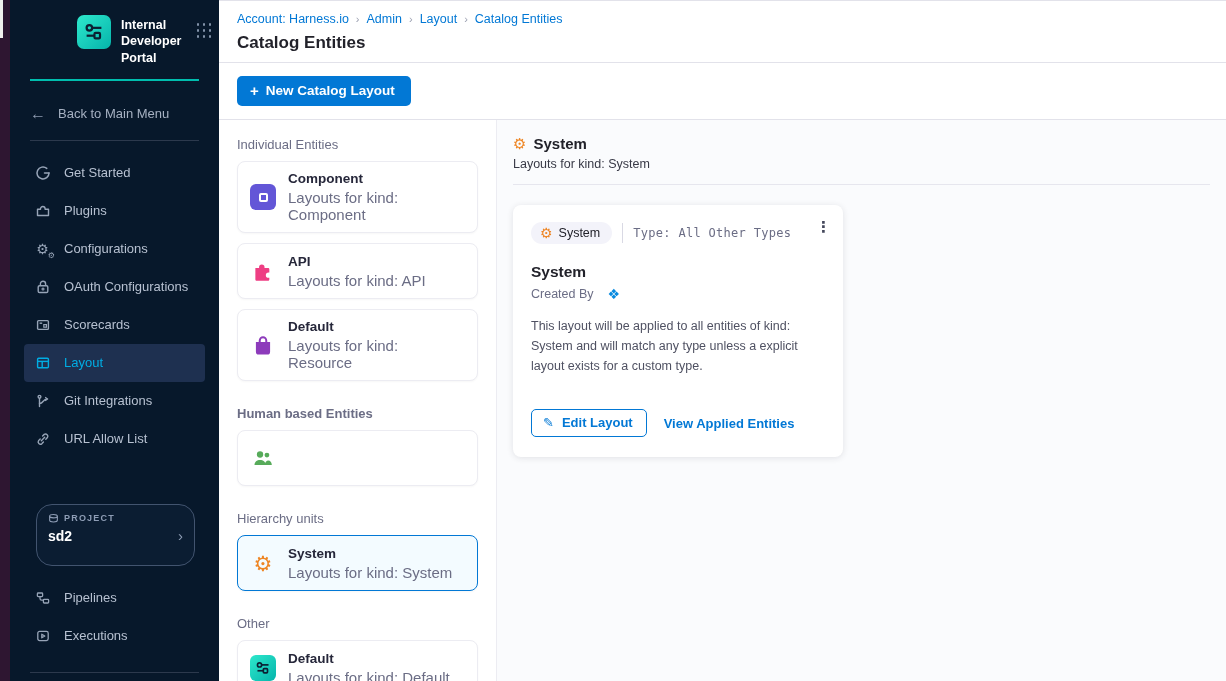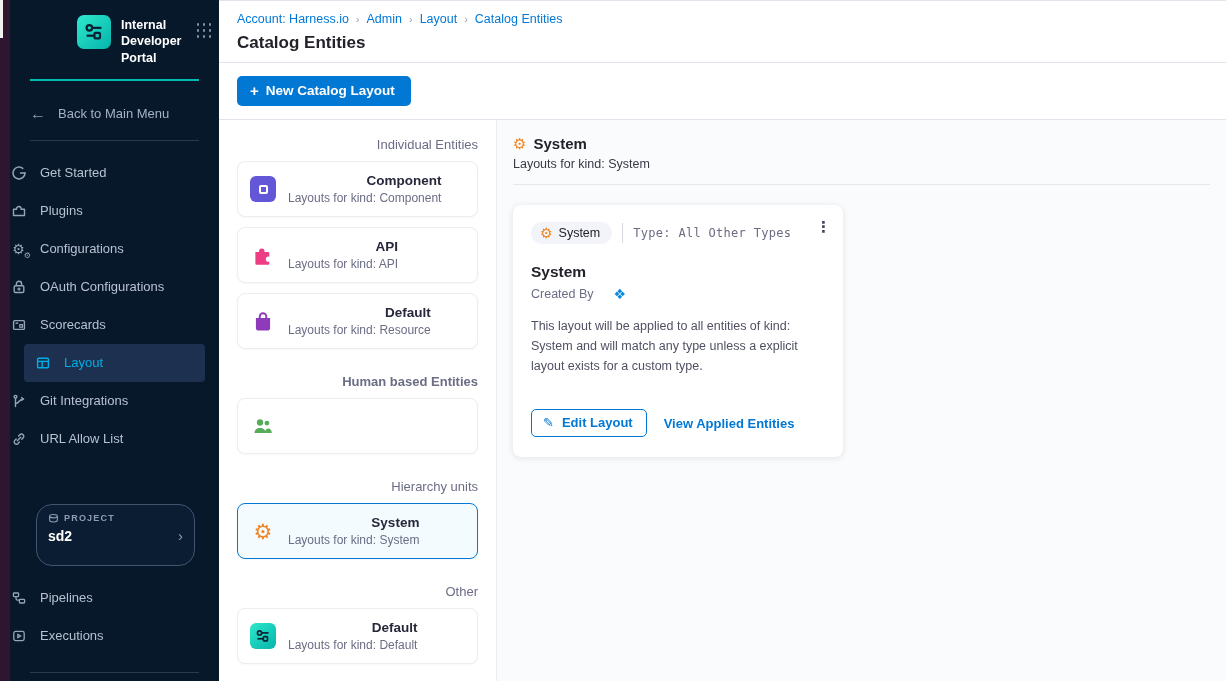--- a/index.html
+++ b/index.html
@@ -17,21 +17,21 @@
   .logo-badge { width:34px; height:34px; border-radius:7px; background:linear-gradient(135deg,#2ee8cc 0%,#05b4ab 100%); flex:0 0 auto; display:flex; align-items:center; justify-content:center; }
   .logo-title { color:#fff; font-size:12.5px; font-weight:bold; line-height:1.3; width:96px; padding-top:2px; }
   .grid-dots { margin-left:auto; margin-top:8px; width:15px; height:15px; position:relative; }
   .grid-dots i { position:absolute; width:2.6px; height:2.6px; border-radius:50%; background:#8292a9; }
   .teal-rule { border-top:2px solid #00bdae; margin:13px 20px 0 20px; }
   .back-row { display:flex; align-items:center; gap:12px; padding:24px 20px 0 20px; color:#a6b1c2; font-size:13px; cursor:pointer; }
   .back-arrow { font-size:16px; color:#8e9bb0; }
   .side-rule { border-top:1px solid #2c394d; margin:17px 20px 0 20px; }
 
   .nav { margin-top:13px; }
-  .nav-item { height:38px; display:flex; align-items:center; gap:13px; color:#b7c1d1; font-size:13px; cursor:pointer; }
+  .nav-item { height:38px; display:flex; align-items:center; gap:13px; padding-left:24px; color:#b7c1d1; font-size:13px; cursor:pointer; }
   .nav-item .ic { width:17px; height:17px; display:flex; align-items:center; justify-content:center; color:#97a4b7; font-size:14px; line-height:1; position:relative; }
   .nav-item.selected { background:#1e3050; border-radius:4px; margin:0 14px; padding-left:10px; color:#00ade4; }
   .nav-item.selected .ic { color:#00ade4; }
   .gear-small { position:absolute; right:-4px; bottom:-3px; font-size:8px; }
 
   .project-box { margin:46px 24px 0 26px; border:1px solid #42546f; background:#0b1d32; border-radius:16px; padding:8px 11px 21px 11px; position:relative; cursor:pointer; }
   .project-label { display:flex; align-items:center; gap:5px; font-size:9px; letter-spacing:1.2px; color:#8e9db5; font-weight:bold; }
   .project-name { color:#fff; font-size:14px; font-weight:bold; margin-top:4px; }
   .project-chev { position:absolute; right:11px; top:50%; transform:translateY(-50%); color:#8e9db5; font-size:15px; }
 
@@ -45,27 +45,27 @@
   .crumb { color:#0278d5; cursor:pointer; }
   .crumb-sep { color:#9a9fb0; font-size:11px; }
   .page-title { font-size:17px; font-weight:bold; color:#22222a; margin-top:7px; }
   .toolbar { height:57px; border-bottom:1px solid #e2e2ea; display:flex; align-items:center; padding-left:18px; flex:0 0 auto; }
   .new-btn { background:#0278d5; color:#fff; border:none; border-radius:5px; font-family:inherit; font-size:13.5px; font-weight:bold; padding:7px 16px 8px 13px; display:flex; align-items:center; gap:7px; cursor:pointer; }
   .plus { font-size:15px; font-weight:bold; line-height:1; }
 
   .content { flex:1; display:flex; min-height:0; }
 
   
-  .list-panel { width:278px; flex:0 0 auto; background:#fff; border-right:1px solid #ececf2; padding:0 18px; overflow:hidden;text-align:right; }
+  .list-panel { width:278px; flex:0 0 auto; background:#fff; border-right:1px solid #ececf2; padding:0 18px; overflow:hidden; }
   .section-title { font-size:13px; color:#6b6d85; margin:17px 0 9px 0; }
   .entity-card { border:1px solid #ececf2; border-radius:8px; background:#fff; box-shadow:0 1px 2px rgba(40,41,61,.04); padding:9px 12px; display:flex; align-items:center; gap:12px; margin-bottom:10px; min-height:56px; cursor:pointer; }
   .entity-card.selected { border:1.5px solid #0278d5; background:#f3fbff; }
   .entity-ic { width:26px; height:26px; flex:0 0 auto; display:flex; align-items:center; justify-content:center; }
   .entity-name { font-size:13.5px; font-weight:bold; color:#26273a; }
-  .entity-sub { font-size:12px; color:#6b6d85; margin-top:3px; }
+  .entity-sub { font-size:15px; color:#6b6d85; margin-top:3px; }
   .chip-box { width:26px; height:26px; border-radius:6px; background:#6356d7; position:relative; display:flex; align-items:center; justify-content:center; }
   .chip-box .inner { width:9px; height:9px; border:2px solid #fff; border-radius:2px; }
   .default-badge { width:26px; height:26px; border-radius:6px; background:linear-gradient(135deg,#2ee8cc 0%,#05b4ab 100%); display:flex; align-items:center; justify-content:center; }
   .gear-orange { color:#ee8625; font-size:21px; line-height:1; }
 
   
   .detail-panel { flex:1; background:#fafbfd; display:flex; flex-direction:column; min-width:0; }
   .detail-header { padding:15px 16px 0 16px; }
   .detail-title-row { display:flex; align-items:center; gap:7px; }
   .detail-title-row .gear { color:#ee8625; font-size:15px; line-height:1; }
@@ -75,21 +75,21 @@
   .detail-body { padding:20px 16px; }
 
   .layout-card { width:330px; background:#fff; border-radius:8px; box-shadow:0 1px 6px rgba(40,41,61,.12); padding:17px 18px 20px 18px; position:relative; }
   .chip-row { display:flex; align-items:center; gap:10px; }
   .pill { background:#f3f3fa; border-radius:14px; padding:4px 12px 4px 9px; display:flex; align-items:center; gap:6px; font-size:12.5px; color:#22222a; }
   .pill .gear { color:#ee8625; font-size:14px; line-height:1; }
   .vsep { width:1px; height:20px; background:#d9d9e4; }
   .type-text { font-family:"DejaVu Sans Mono","Liberation Mono",monospace; font-size:12px; color:#6b6d85; letter-spacing:.3px; }
   .kebab { position:absolute; right:12px; top:14px; color:#44475b; font-size:15px; font-weight:bold; cursor:pointer; line-height:1; letter-spacing:0; }
   .lc-title { font-size:15.5px; font-weight:bold; color:#22222a; margin-top:19px; }
-  .created-row { display:flex; align-items:center; gap:20px; margin-top:6px; font-size:12.5px; color:#6b6d85; }
+  .created-row { display:flex; align-items:center; gap:14px; margin-top:6px; font-size:12.5px; color:#6b6d85; }
   .created-ic { color:#0a8be0; font-size:14px; line-height:1; }
   .lc-desc { margin-top:16px; font-size:12.5px; color:#4f5162; line-height:1.58; }
   .card-actions { margin-top:33px; display:flex; align-items:center; gap:17px; }
   .edit-btn { border:1.5px solid #0278d5; background:#fff; color:#0278d5; border-radius:5px; font-family:inherit; font-size:13px; font-weight:bold; padding:5px 13px 6px 11px; display:flex; align-items:center; gap:8px; cursor:pointer; }
   .pencil { font-size:13px; line-height:1; }
   .view-link { color:#0278d5; font-size:13px; font-weight:bold; cursor:pointer; }
 
   svg { display:block; }
 </style>
 </head>

